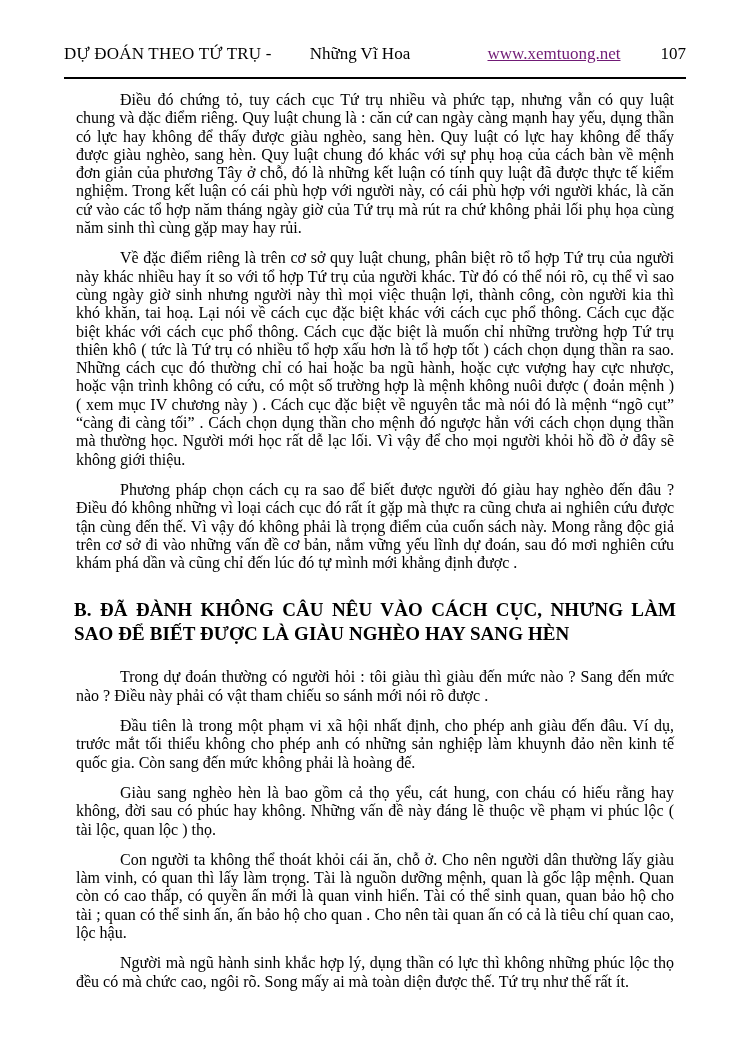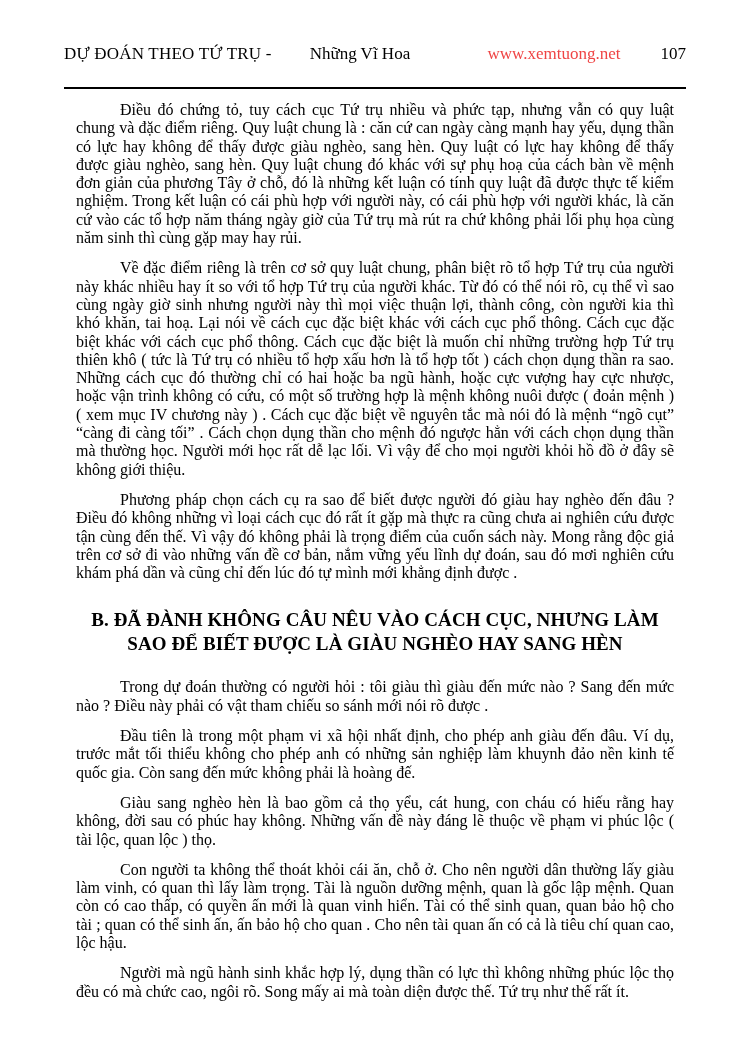--- a/index.html
+++ b/index.html
@@ -17,45 +17,45 @@
     background: #ffffff;
     padding: 44px 58px 0 64px;
     overflow: hidden;
   }
   .header {
     display: flex;
     align-items: baseline;
     font-size: 17px;
     line-height: 20px;
     white-space: nowrap;
-    padding-bottom: 23px;
+    padding-bottom: 13px;
     border-bottom: 2px solid #000000;
   }
   .header .book-title { letter-spacing: 0.2px; }
   .header .author { margin-left: 38px; }
   .header .site {
     margin-left: auto;
-    color: #ef4444;
+    text-decoration: underline;
+    color: #701a75;
     cursor: pointer;
   }
   .header .pageno { margin-left: 40px; }
   .body-text {
     margin-top: 11px;
     font-size: 16px;
     line-height: 18.3px;
     text-align: justify;
   }
   p.para {
     margin: 12px;
     text-indent: 44px;
   }
   h2.section {
     font-size: 19px;
     font-weight: bold;
-    text-align: center;
     line-height: 24px;
     max-width: 602px;
     margin: 26px auto 22px auto;
     letter-spacing: 0.1px;
   }
 </style>
 </head>
 <body>
 
 <div class="page">

